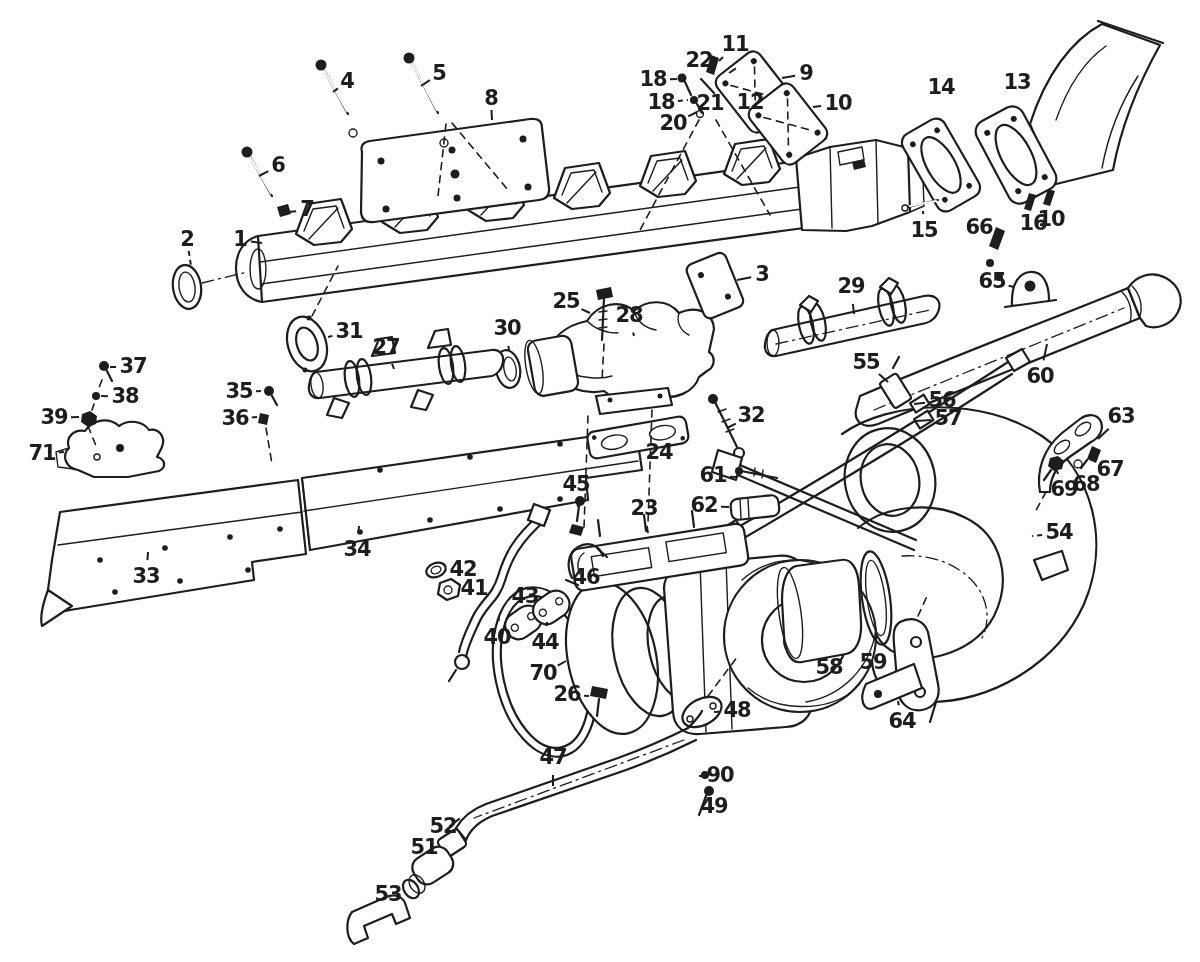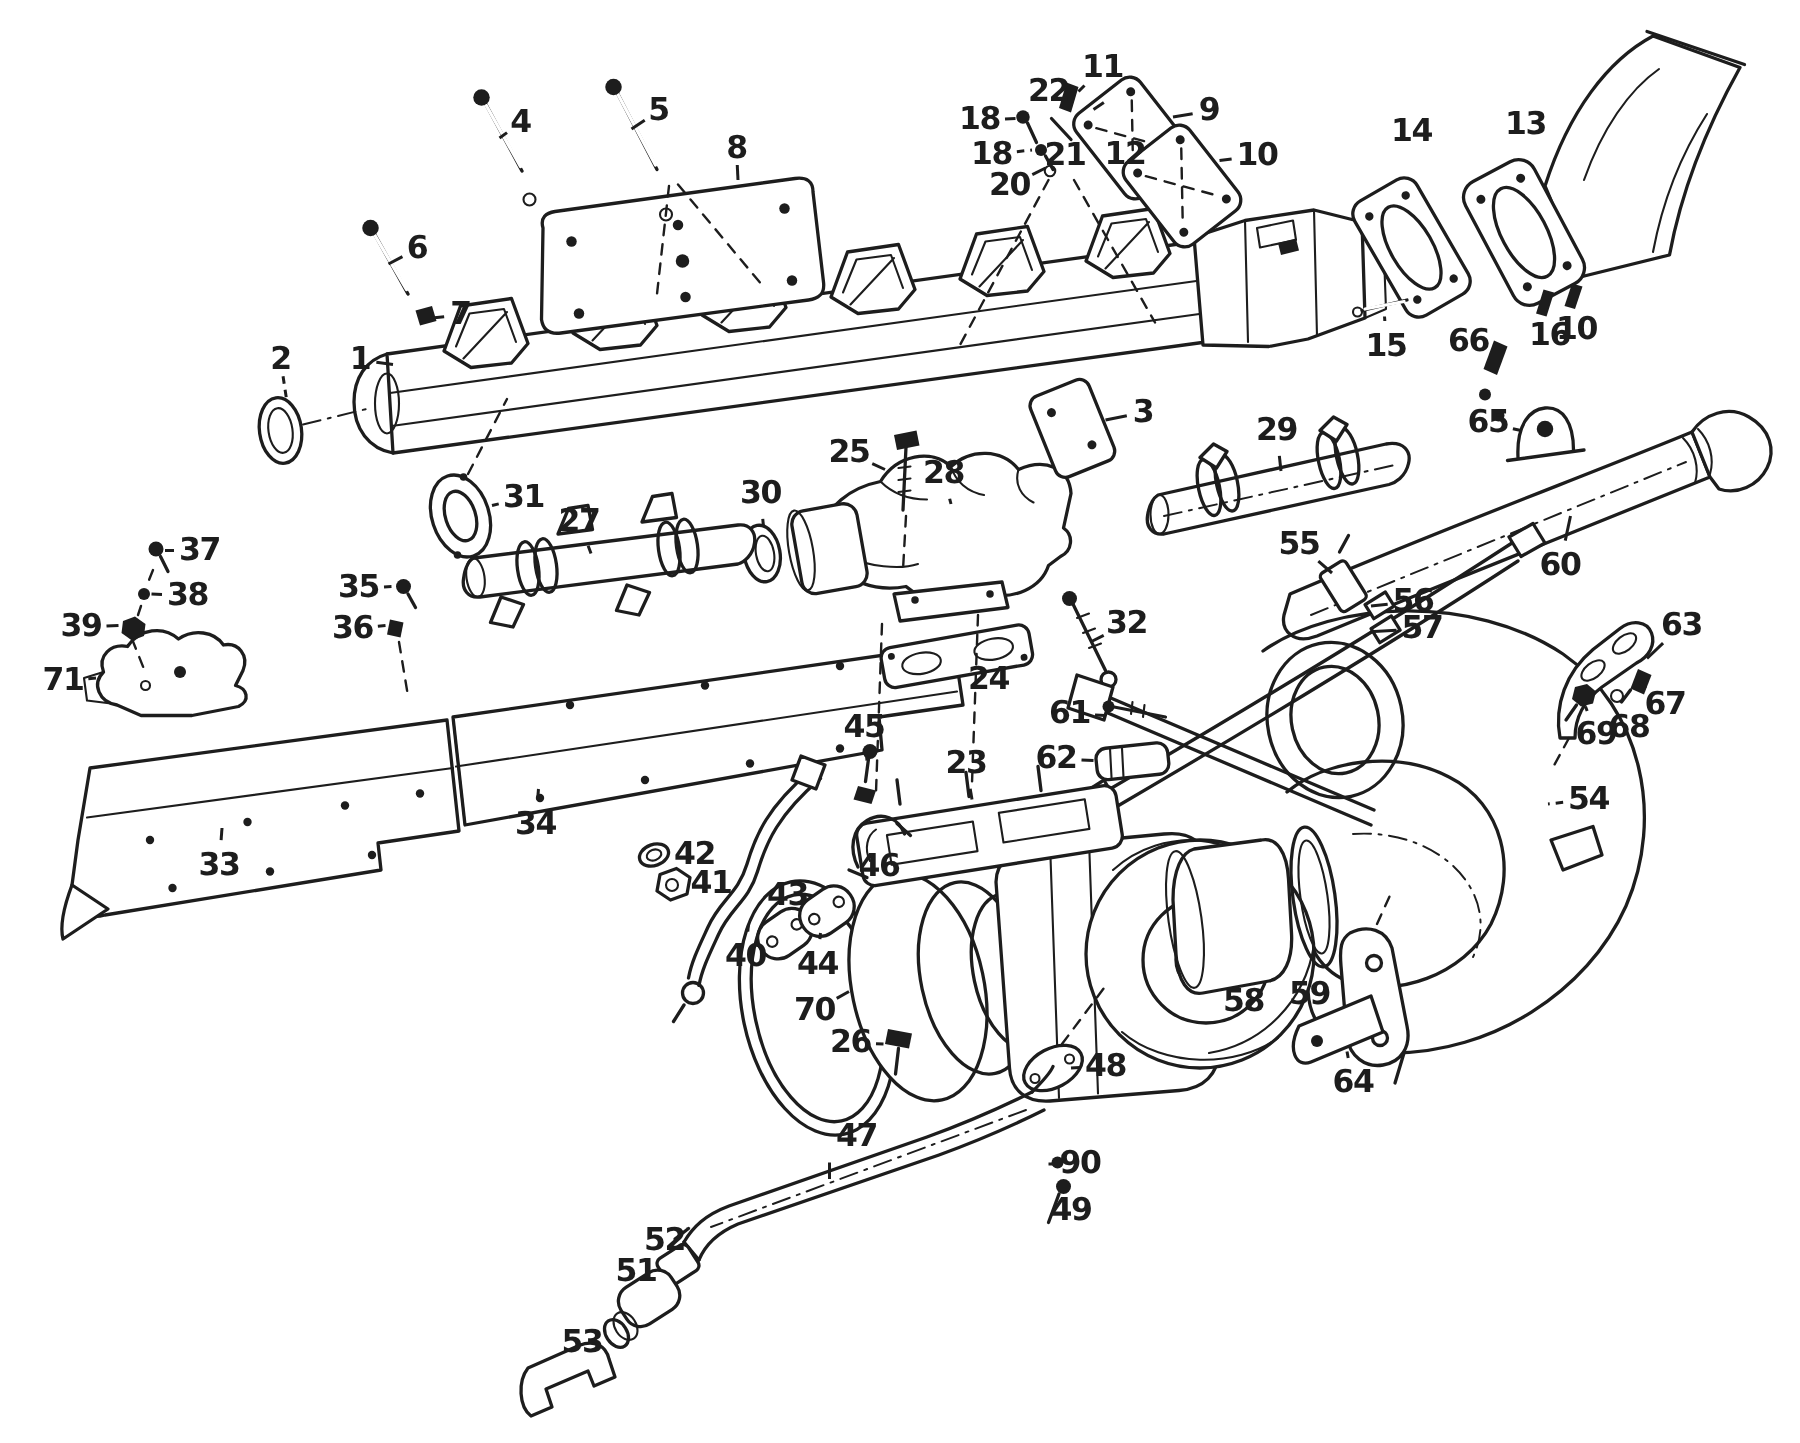--- a/index.html
+++ b/index.html
@@ -527,21 +527,21 @@
       <div class="callout" style="left: 133px; top: 367px;">37</div>
       <div class="callout" style="left: 125px; top: 397px;">38</div>
       <div class="callout" style="left: 54px; top: 418px;">39</div>
       <div class="callout" style="left: 497px; top: 638px;">40</div>
       <div class="callout" style="left: 474px; top: 589px;">41</div>
       <div class="callout" style="left: 463px; top: 570px;">42</div>
       <div class="callout" style="left: 525px; top: 597px;">43</div>
       <div class="callout" style="left: 545px; top: 643px; text-align: right;">44</div>
       <div class="callout" style="left: 576px; top: 485px;">45</div>
       <div class="callout" style="left: 586px; top: 578px;">46</div>
-      <div class="callout" style="left: 571px; top: 758px;">47</div>
+      <div class="callout" style="left: 553px; top: 758px;">47</div>
       <div class="callout" style="left: 737px; top: 711px;">48</div>
       <div class="callout" style="left: 714px; top: 807px;">49</div>
       <div class="callout" style="left: 720px; top: 776px;">90</div>
       <div class="callout" style="left: 424px; top: 848px;">51</div>
       <div class="callout" style="left: 443px; top: 827px;">52</div>
       <div class="callout" style="left: 388px; top: 895px;">53</div>
       <div class="callout" style="left: 1059px; top: 533px;">54</div>
       <div class="callout" style="left: 866px; top: 363px;">55</div>
       <div class="callout" style="left: 942px; top: 401px;">56</div>
       <div class="callout" style="left: 948px; top: 419px;">57</div>

